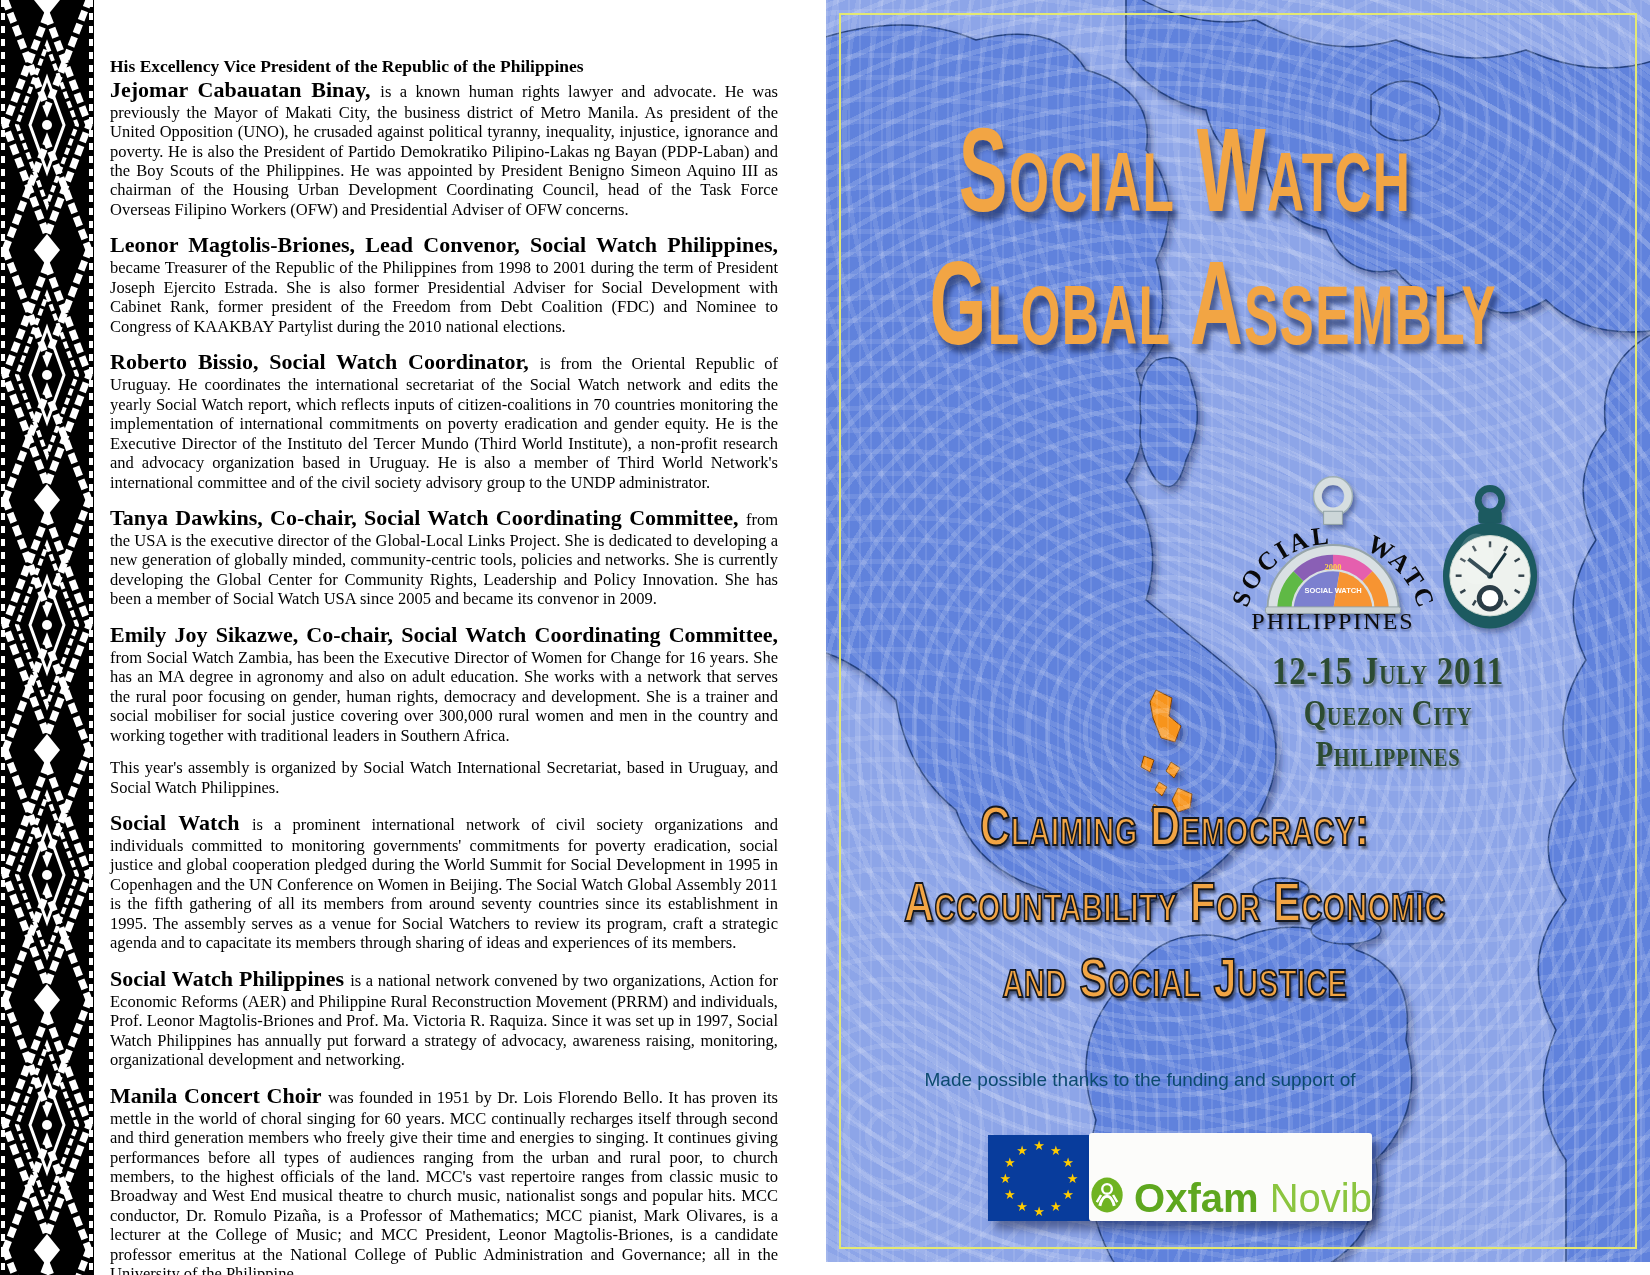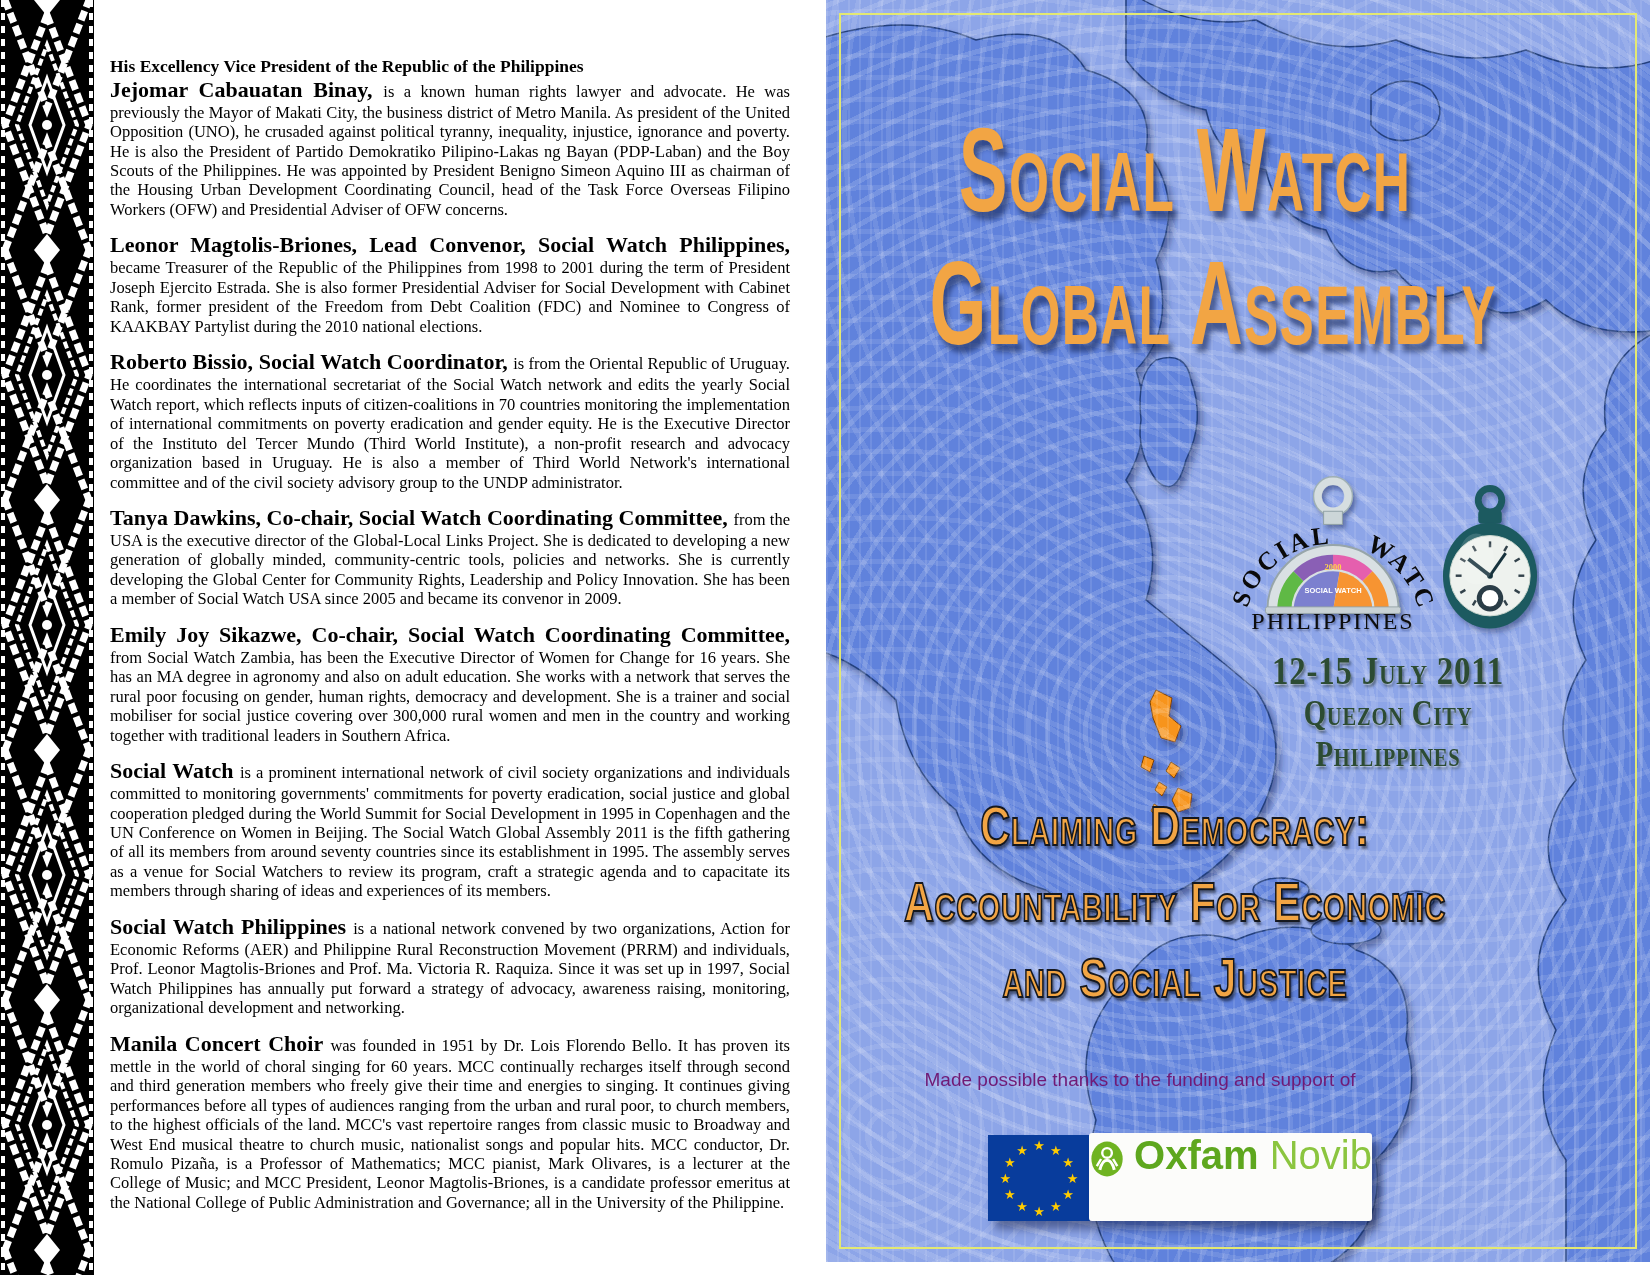--- a/index.html
+++ b/index.html
@@ -5,21 +5,21 @@
   html,body { margin:0; padding:0; }
   body {
     width:1650px; height:1275px; position:relative; overflow:hidden;
     background:#ffffff; font-family:"Liberation Serif", serif;
   }
   
   .ikat { position:absolute; left:0; top:0; width:94px; height:1275px; }
   
   .left-page { position:absolute; left:94px; top:0; width:732px; height:1275px; background:#fff; }
   .bio-col { position:absolute; left:16px; top:56px; width:680px; }
-  p.bio { font-size:16.5px; line-height:1.18; text-align:justify; margin:0 0 13px 0; color:#000; }
+  p.bio { font-size:16.5px; line-height:1.18; text-align:justify; margin:0 12px 13px 0; color:#000; }
   p.bio b.lead { font-size:22px; }
   p.bio b.headline { display:block; font-size:17.5px; }
   
   .poster { position:absolute; left:826px; top:0; width:824px; height:1262px;
             background:#8da5e8; overflow:hidden; }
   .poster .map-svg { position:absolute; left:0; top:0; width:824px; height:1262px; }
   .ripples { position:absolute; inset:0;
     background:
       repeating-radial-gradient(circle at 41% 58%, rgba(255,255,255,0.14) 0 5px, rgba(255,255,255,0) 5px 19px),
       repeating-radial-gradient(circle at 72% 10%, rgba(255,255,255,0.10) 0 5px, rgba(255,255,255,0) 5px 22px),
@@ -46,29 +46,29 @@
   .event-date .dl1 { font-size:40px; }
   .event-date .dl2 { font-size:35px; }
   .event-date .dl3 { font-size:35px; }
   .event-theme { position:absolute; top:788px; left:0; width:100%; text-align:center;
     font-family:"Liberation Sans", sans-serif; font-weight:bold; font-variant:small-caps;
     font-size:56px; line-height:1.36; letter-spacing:1px; color:#f2a544;
     -webkit-text-stroke:2px #15181f;
     text-shadow:3px 4px 3px rgba(10,15,30,0.55);
     transform:translateX(-63px) scaleX(0.74); transform-origin:50% 0; white-space:nowrap; }
   .funding-note { position:absolute; top:1066px; left:0; width:100%; text-align:center;
-    font-family:"Liberation Sans", sans-serif; font-size:19px; line-height:1.45; color:#701a75;
+    font-family:"Liberation Sans", sans-serif; font-size:19px; line-height:1.45; color:#0c4a6e;
     transform:translateX(-98px); }
   .eu-flag { position:absolute; left:162px; top:1135px; width:102px; height:86px;
     background:#083c9c; box-shadow:7px 8px 9px rgba(18,28,70,0.5); }
   .eu-star { position:absolute; color:#ffcc00; font-size:13px; line-height:1;
     transform:translate(-50%,-50%); font-family:"DejaVu Sans", sans-serif; }
   .oxfam-box { position:absolute; left:263px; top:1133px; width:283px; height:88px;
     background:#fcfcfa; border-radius:3px; box-shadow:7px 8px 9px rgba(18,28,70,0.5);
-    display:flex; align-items:flex-start; justify-content:center; gap:9px; }
+    display:flex; align-items:flex-end; justify-content:center; gap:9px; }
   .oxfam-text { font-family:"Liberation Sans", sans-serif; font-size:40px; white-space:nowrap; }
   .oxfam-text .ox-b { font-weight:bold; color:#5ea71e; }
   .oxfam-text .ox-l { font-weight:normal; color:#8bc53f; }
   .bottom-strip { position:absolute; left:826px; top:1262px; width:824px; height:13px; background:#fff; }
 </style>
 </head>
 <body>
 
 <div class="ikat">
   <svg width="94" height="1275" xmlns="http://www.w3.org/2000/svg">
@@ -93,20 +93,21 @@
   </svg>
 </div>
 
 <div class="left-page">
   <div class="bio-col">
       <p class="bio"><b class="headline">His Excellency Vice President of the Republic of the Philippines</b><b class="lead">Jejomar Cabauatan Binay, </b>is a known human rights lawyer and advocate. He was previously the Mayor of Makati City, the business district of Metro Manila. As president of the United Opposition (UNO), he crusaded against political tyranny, inequality, injustice, ignorance and poverty. He is also the President of Partido Demokratiko Pilipino-Lakas ng Bayan (PDP-Laban) and the Boy Scouts of the Philippines. He was appointed by President Benigno Simeon Aquino III as chairman of the Housing Urban Development Coordinating Council, head of the Task Force Overseas Filipino Workers (OFW) and Presidential Adviser of OFW concerns.</p>
       <p class="bio"><b class="lead">Leonor Magtolis-Briones, Lead Convenor, Social Watch Philippines, </b>became Treasurer of the Republic of the Philippines from 1998 to 2001 during the term of President Joseph Ejercito Estrada. She is also former Presidential Adviser for Social Development with Cabinet Rank, former president of the Freedom from Debt Coalition (FDC) and Nominee to Congress of KAAKBAY Partylist during the 2010 national elections.</p>
       <p class="bio"><b class="lead">Roberto Bissio, Social Watch Coordinator, </b>is from the Oriental Republic of Uruguay. He coordinates the international secretariat of the Social Watch network and edits the yearly Social Watch report, which reflects inputs of citizen-coalitions in 70 countries monitoring the implementation of international commitments on poverty eradication and gender equity. He is the Executive Director of the Instituto del Tercer Mundo (Third World Institute), a non-profit research and advocacy organization based in Uruguay. He is also a member of Third World Network's international committee and of the civil society advisory group to the UNDP administrator.</p>
       <p class="bio"><b class="lead">Tanya Dawkins, Co-chair, Social Watch Coordinating Committee, </b>from the USA is the executive director of the Global-Local Links Project. She is dedicated to developing a new generation of globally minded, community-centric tools, policies and networks. She is currently developing the Global Center for Community Rights, Leadership and Policy Innovation. She has been a member of Social Watch USA since 2005 and became its convenor in 2009.</p>
       <p class="bio"><b class="lead">Emily Joy Sikazwe, Co-chair, Social Watch Coordinating Committee, </b>from Social Watch Zambia, has been the Executive Director of Women for Change for 16 years. She has an MA degree in agronomy and also on adult education. She works with a network that serves the rural poor focusing on gender, human rights, democracy and development. She is a trainer and social mobiliser for social justice covering over 300,000 rural women and men in the country and working together with traditional leaders in Southern Africa.</p>
+      <p class="bio">This year's assembly is organized by Social Watch International Secretariat, based in Uruguay, and Social Watch Philippines.</p>
       <p class="bio"><b class="lead">Social Watch </b>is a prominent international network of civil society organizations and individuals committed to monitoring governments' commitments for poverty eradication, social justice and global cooperation pledged during the World Summit for Social Development in 1995 in Copenhagen and the UN Conference on Women in Beijing. The Social Watch Global Assembly 2011 is the fifth gathering of all its members from around seventy countries since its establishment in 1995. The assembly serves as a venue for Social Watchers to review its program, craft a strategic agenda and to capacitate its members through sharing of ideas and experiences of its members.</p>
       <p class="bio"><b class="lead">Social Watch Philippines </b>is a national network convened by two organizations, Action for Economic Reforms (AER) and Philippine Rural Reconstruction Movement (PRRM) and individuals, Prof. Leonor Magtolis-Briones and Prof. Ma. Victoria R. Raquiza. Since it was set up in 1997, Social Watch Philippines has annually put forward a strategy of advocacy, awareness raising, monitoring, organizational development and networking.</p>
       <p class="bio"><b class="lead">Manila Concert Choir </b>was founded in 1951 by Dr. Lois Florendo Bello. It has proven its mettle in the world of choral singing for 60 years. MCC continually recharges itself through second and third generation members who freely give their time and energies to singing. It continues giving performances before all types of audiences ranging from the urban and rural poor, to church members, to the highest officials of the land. MCC's vast repertoire ranges from classic music to Broadway and West End musical theatre to church music, nationalist songs and popular hits. MCC conductor, Dr. Romulo Pizaña, is a Professor of Mathematics; MCC pianist, Mark Olivares, is a lecturer at the College of Music; and MCC President, Leonor Magtolis-Briones, is a candidate professor emeritus at the National College of Public Administration and Governance; all in the University of the Philippine.</p>
     </div>
 </div>
 
 <div class="poster">
 
   <svg class="map-svg" viewBox="0 0 824 1262" xmlns="http://www.w3.org/2000/svg">
     <defs>

